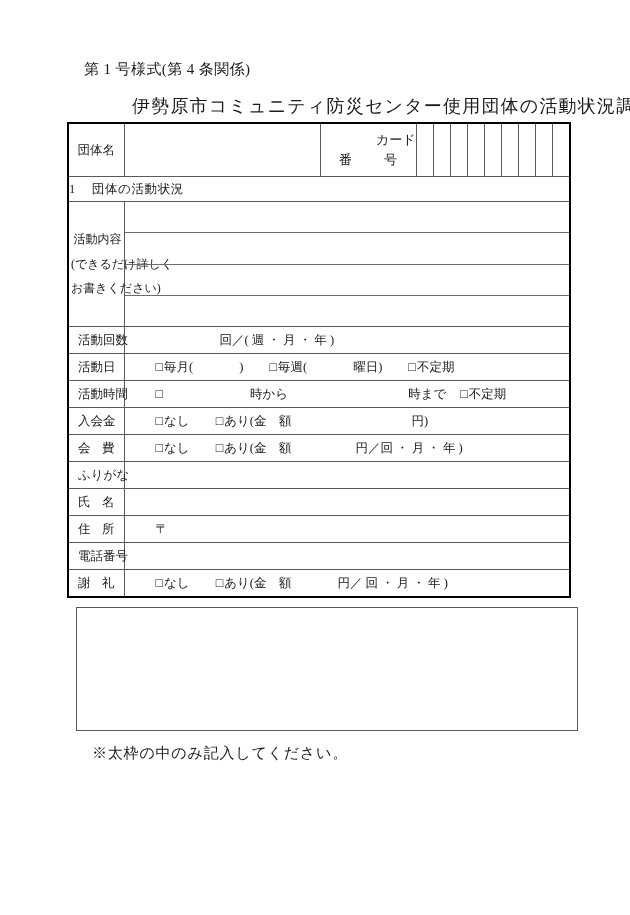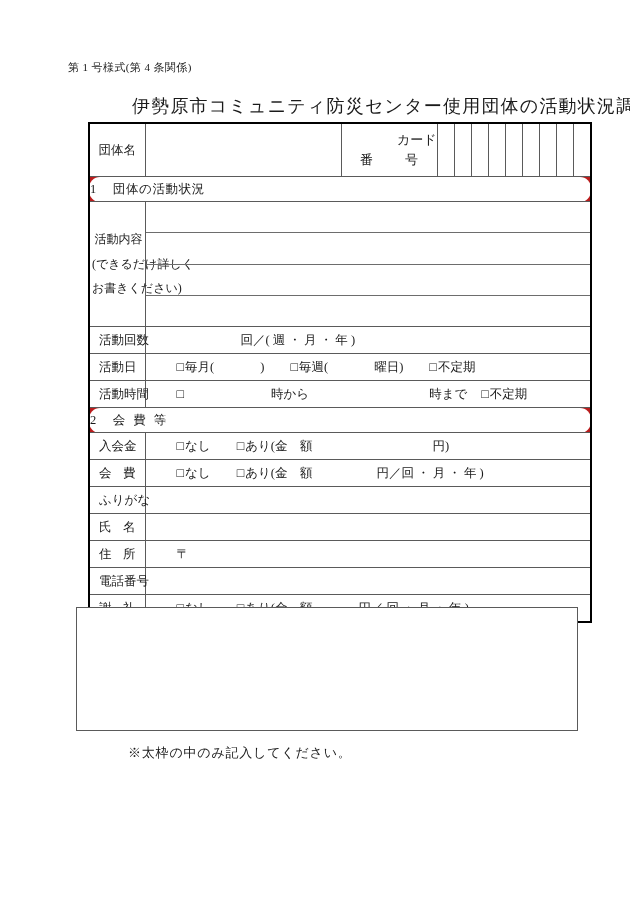--- a/index.html
+++ b/index.html
@@ -21,39 +21,39 @@
     position: absolute;
     left: 0; top: 0;
     width: 630px;
     height: 915px;
     background: #fff;
   }
 
   
   .form-code {
     position: absolute;
-    left: 68px;
+    left: 84px;
     top: 60px;
-    font-size: 11px;
+    font-size: 15px;
     letter-spacing: 0.4px;
     white-space: nowrap;
   }
   .doc-title {
     position: absolute;
     left: 132px;
     top: 94px;
     font-size: 18px;
     letter-spacing: 1.2px;
     white-space: nowrap;
   }
 
   
   .main-table {
     position: absolute;
-    left: 88px;
+    left: 67px;
     top: 122px;
     width: 502px;
     border-collapse: collapse;
     border: 2px solid #000;
     table-layout: fixed;
     background: #b91c1c;
   }
   .main-table td {
     border: 1px solid #5a5a5a;
     padding: 0;
@@ -71,21 +71,21 @@
     white-space: nowrap;
   }
   .lbl-center {
     display: block;
     text-align: center;
     font-size: 12.5px;
     white-space: nowrap;
   }
   .cellpad { padding: 0 6px; }
 
-  .h-24 { height: 24px; border-radius: 11px; }
+  .h-24 { height: 24px; }
   .h-26 { height: 26px; }
   .h-52 { height: 52px; }
 
   .section-head {
     font-size: 12.5px;
     padding-left: 10px;
     white-space: nowrap;
     letter-spacing: 0.6px;
   }
   .section-head .num { margin-right: 16px; }
@@ -159,24 +159,23 @@
     height: 124px;
     border: 1px solid #5a5a5a;
     background: #fff;
     box-sizing: border-box;
   }
 
   .footnote {
     position: absolute;
     left: 92px;
     top: 744px;
-    font-size: 13px;
+    font-size: 15px;
     letter-spacing: 0.8px;
     white-space: nowrap;
-    margin-left: 36px;
   }
 </style>
 </head>
 <body>
 
 <div class="page">
 
   <div class="form-code">第 1 号様式(第 4 条関係)</div>
   <div class="doc-title">伊勢原市コミュニティ防災センター使用団体の活動状況調</div>
 
@@ -303,25 +302,20 @@
             <span>時から</span>
             <span class="sp-e"></span>
             <span>時まで</span>
             <span class="sp-f"></span>
             <span class="cbx">□</span>
             <span>不定期</span>
           </div>
         </td>
       </tr>
 
-      <tr>
-        <td class="h-24 section-head" colspan="4">
-          <span class="num">2</span><span style="letter-spacing:8px">会</span><span style="letter-spacing:8px">費</span><span>等</span>
-        </td>
-      </tr>
 
       <tr>
         <td class="h-26">
           <div class="lbl">
             <span>入</span>
             <span>会</span>
             <span>金</span>
           </div>
         </td>
         <td class="h-26" colspan="3">

